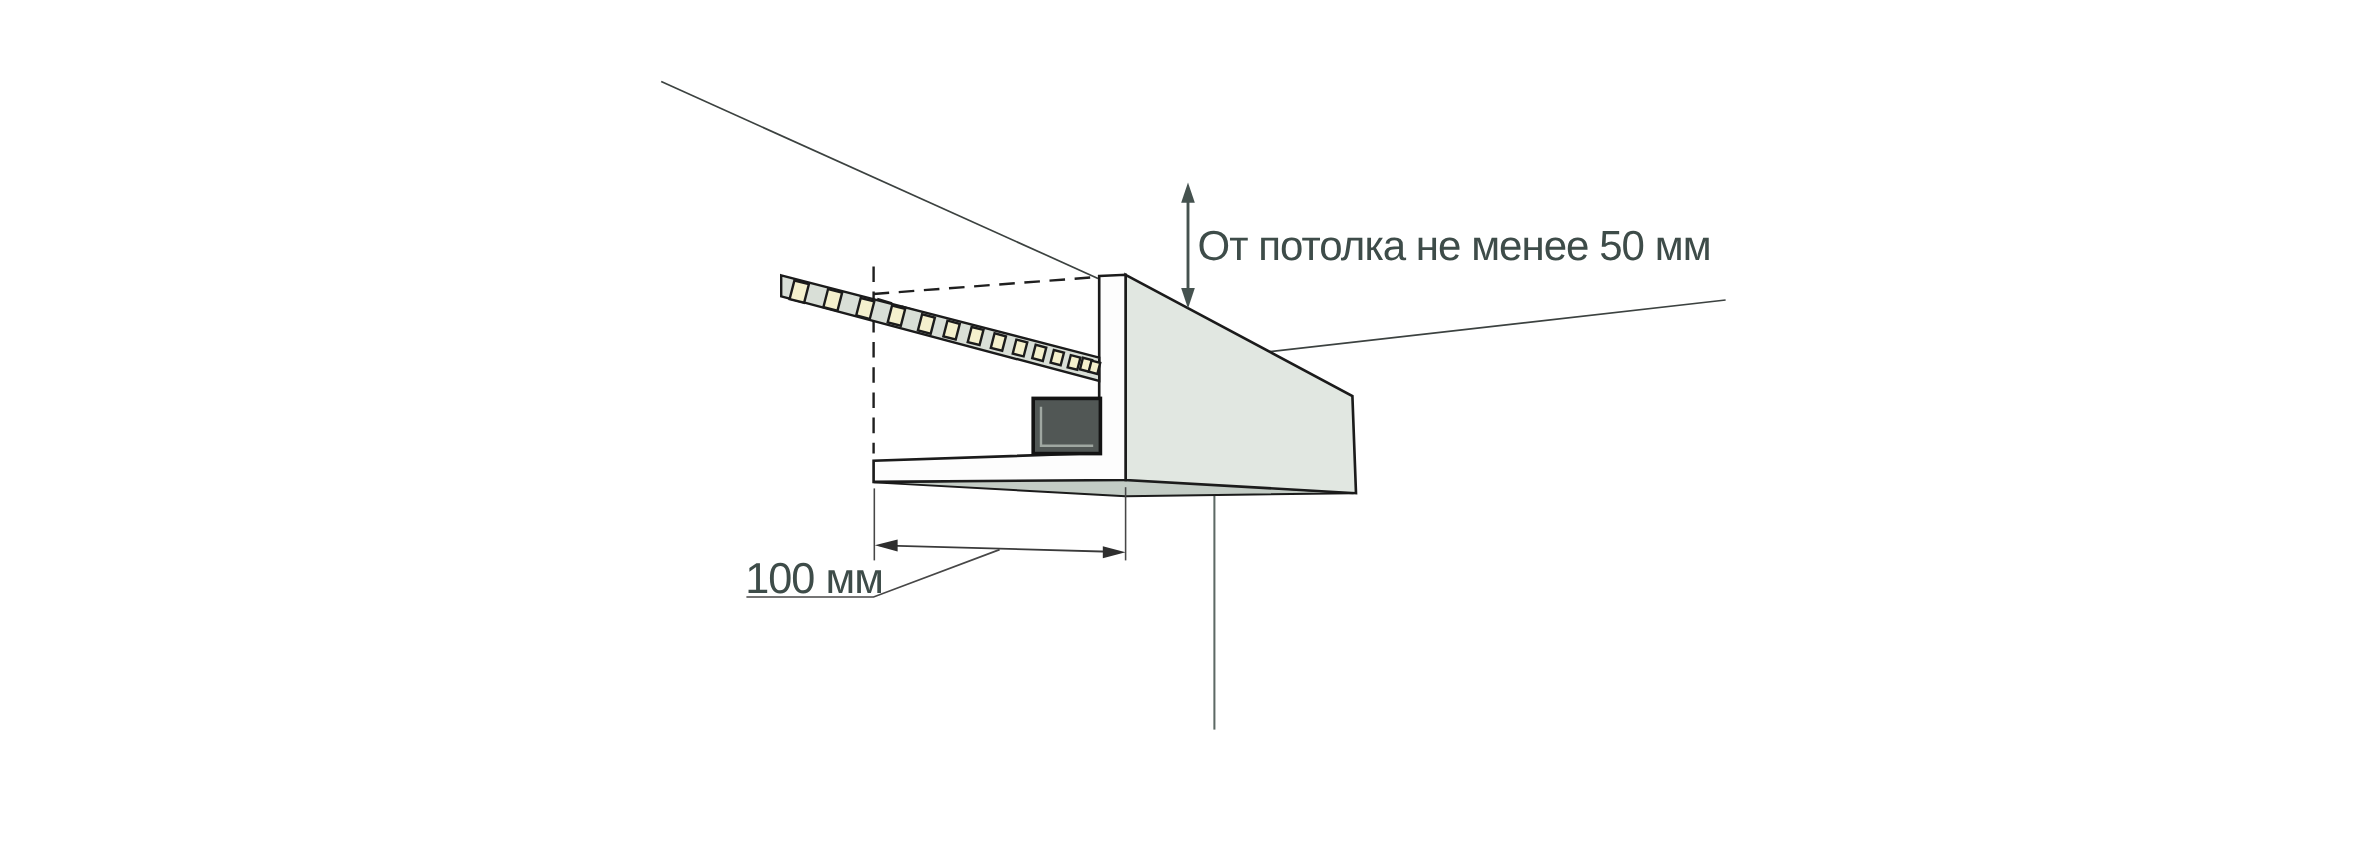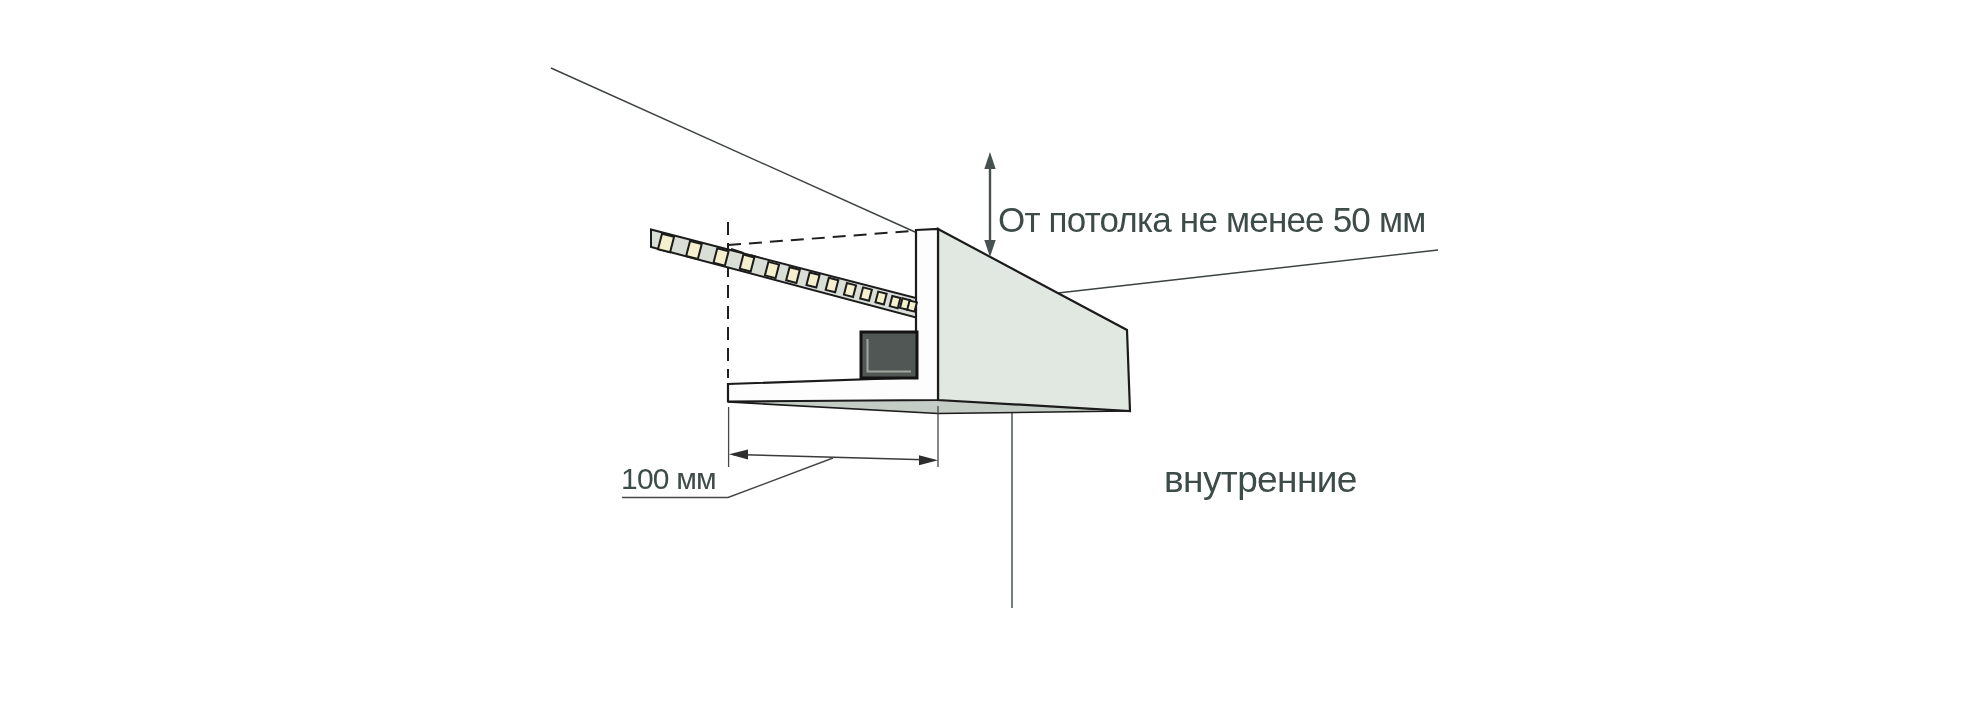--- a/index.html
+++ b/index.html
@@ -1,22 +1,22 @@
 <!DOCTYPE html>
 <html><head>
 <meta charset="utf-8">
 <style>
   html, body { margin: 0; padding: 0; background: #ffffff; }
   body { width: 1980px; height: 704px; font-family: "Liberation Sans", sans-serif; }
   .stage { position: relative; width: 1980px; height: 704px; overflow: hidden; background: #ffffff; }
   .stage svg { position: absolute; left: 0; top: 0; }
   .lbl { position: absolute; color: #3e4c49; white-space: pre; }
-  .lbl-clearance { left: 998px; top: 202px; font-size: 35px; line-height: 1.05; letter-spacing: -0.8px; }
+  .lbl-clearance { left: 998px; top: 188px; font-size: 35px; line-height: 1.05; letter-spacing: -0.8px; }
   .lbl-note { left: 1164px; top: 377px; font-size: 37px; line-height: 41px; letter-spacing: -0.6px; }
-  .lbl-depth { left: 621px; top: 463px; font-size: 30px; line-height: 1.05; letter-spacing: -0.8px; }
+  .lbl-depth { left: 621px; top: 463px; font-size: 36px; line-height: 1.05; letter-spacing: -0.8px; }
 </style>
 </head>
 <body>
 
 <div class="stage">
 
   <svg width="1980" height="704" viewBox="0 0 1980 704">
 
     <line x1="551" y1="68" x2="915" y2="232" stroke="#3c4240" stroke-width="1.4"></line>
     <line x1="1058" y1="293" x2="1438" y2="250" stroke="#3c4240" stroke-width="1.4"></line>
@@ -59,18 +59,17 @@
     <polyline points="622,497.5 728,497.5 833,458" fill="none" stroke="#474747" stroke-width="1.4"></polyline>
 
     <line x1="990" y1="167" x2="990" y2="243" stroke="#45524f" stroke-width="2.4"></line>
     <polygon points="990,152 984.3,169 995.7,169" fill="#45524f"></polygon>
     <polygon points="990,257 984.3,240 995.7,240" fill="#45524f"></polygon>
   </svg>
 
   <div class="lbl lbl-clearance">От потолка не менее 50 мм</div>
 
   <div class="lbl lbl-note">
-    <div>внутренние</div>
     
   </div>
 
   <div class="lbl lbl-depth">100 мм</div>
 </div>
 
 </body></html>

